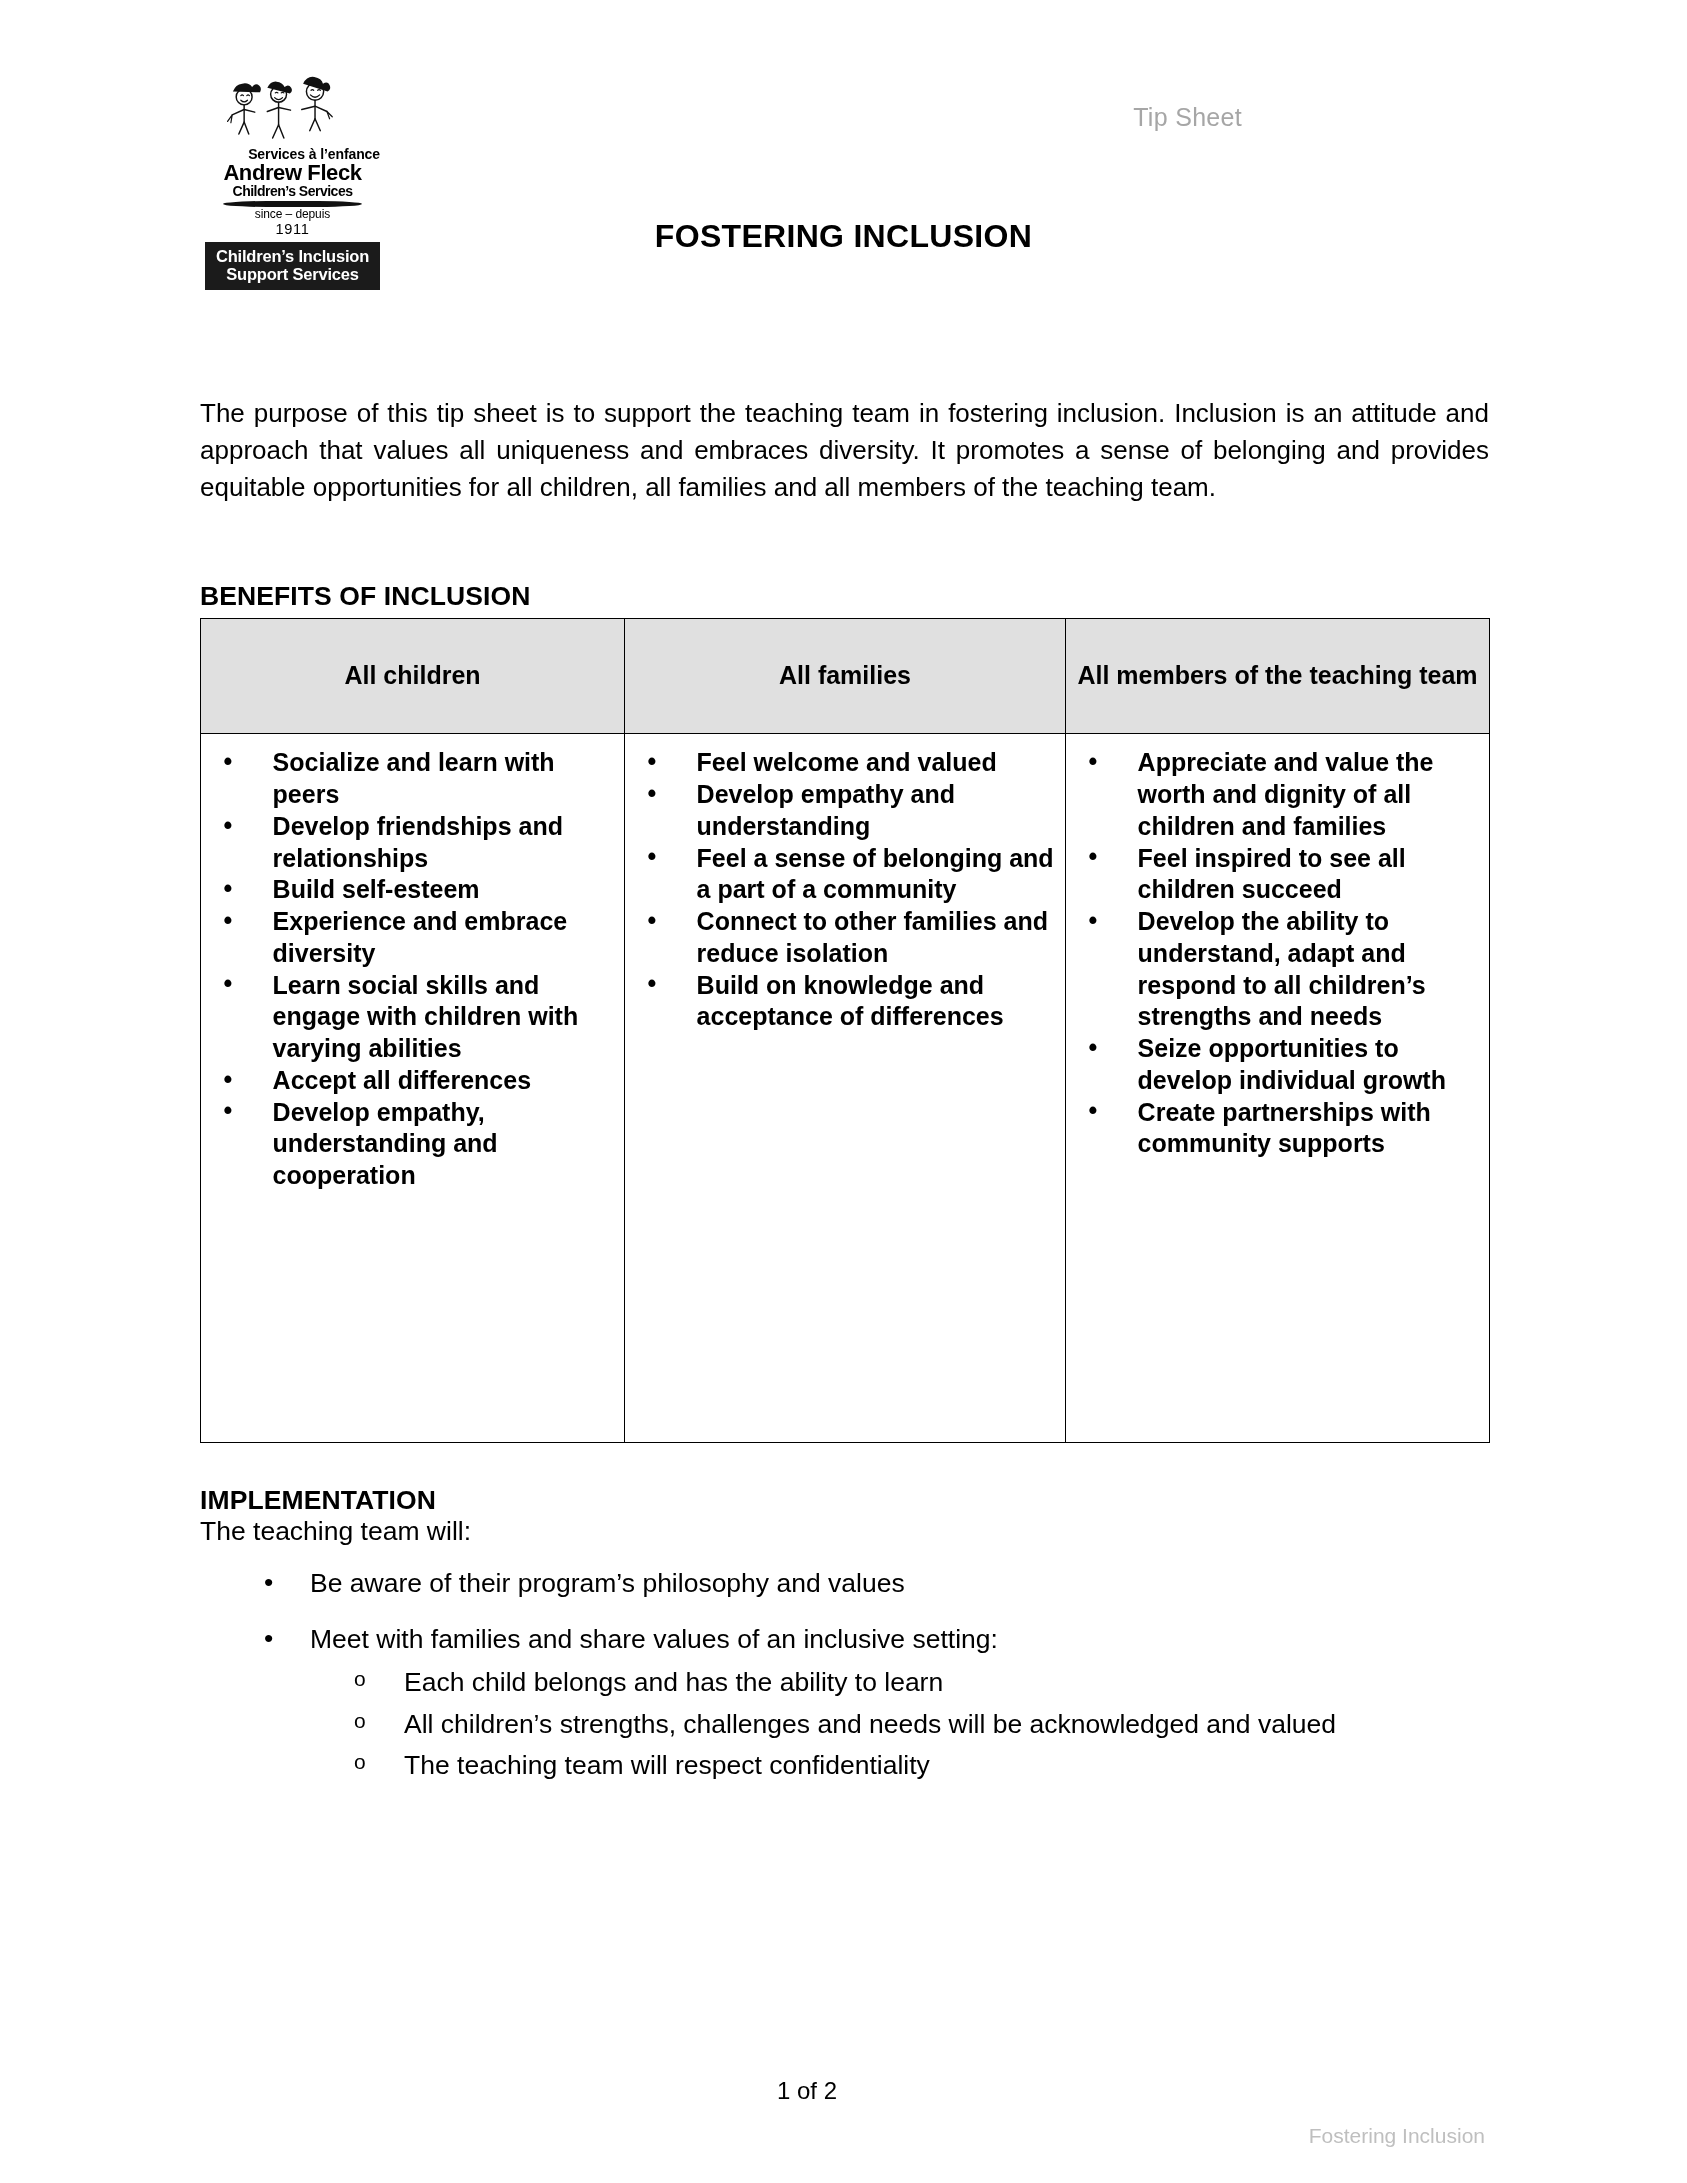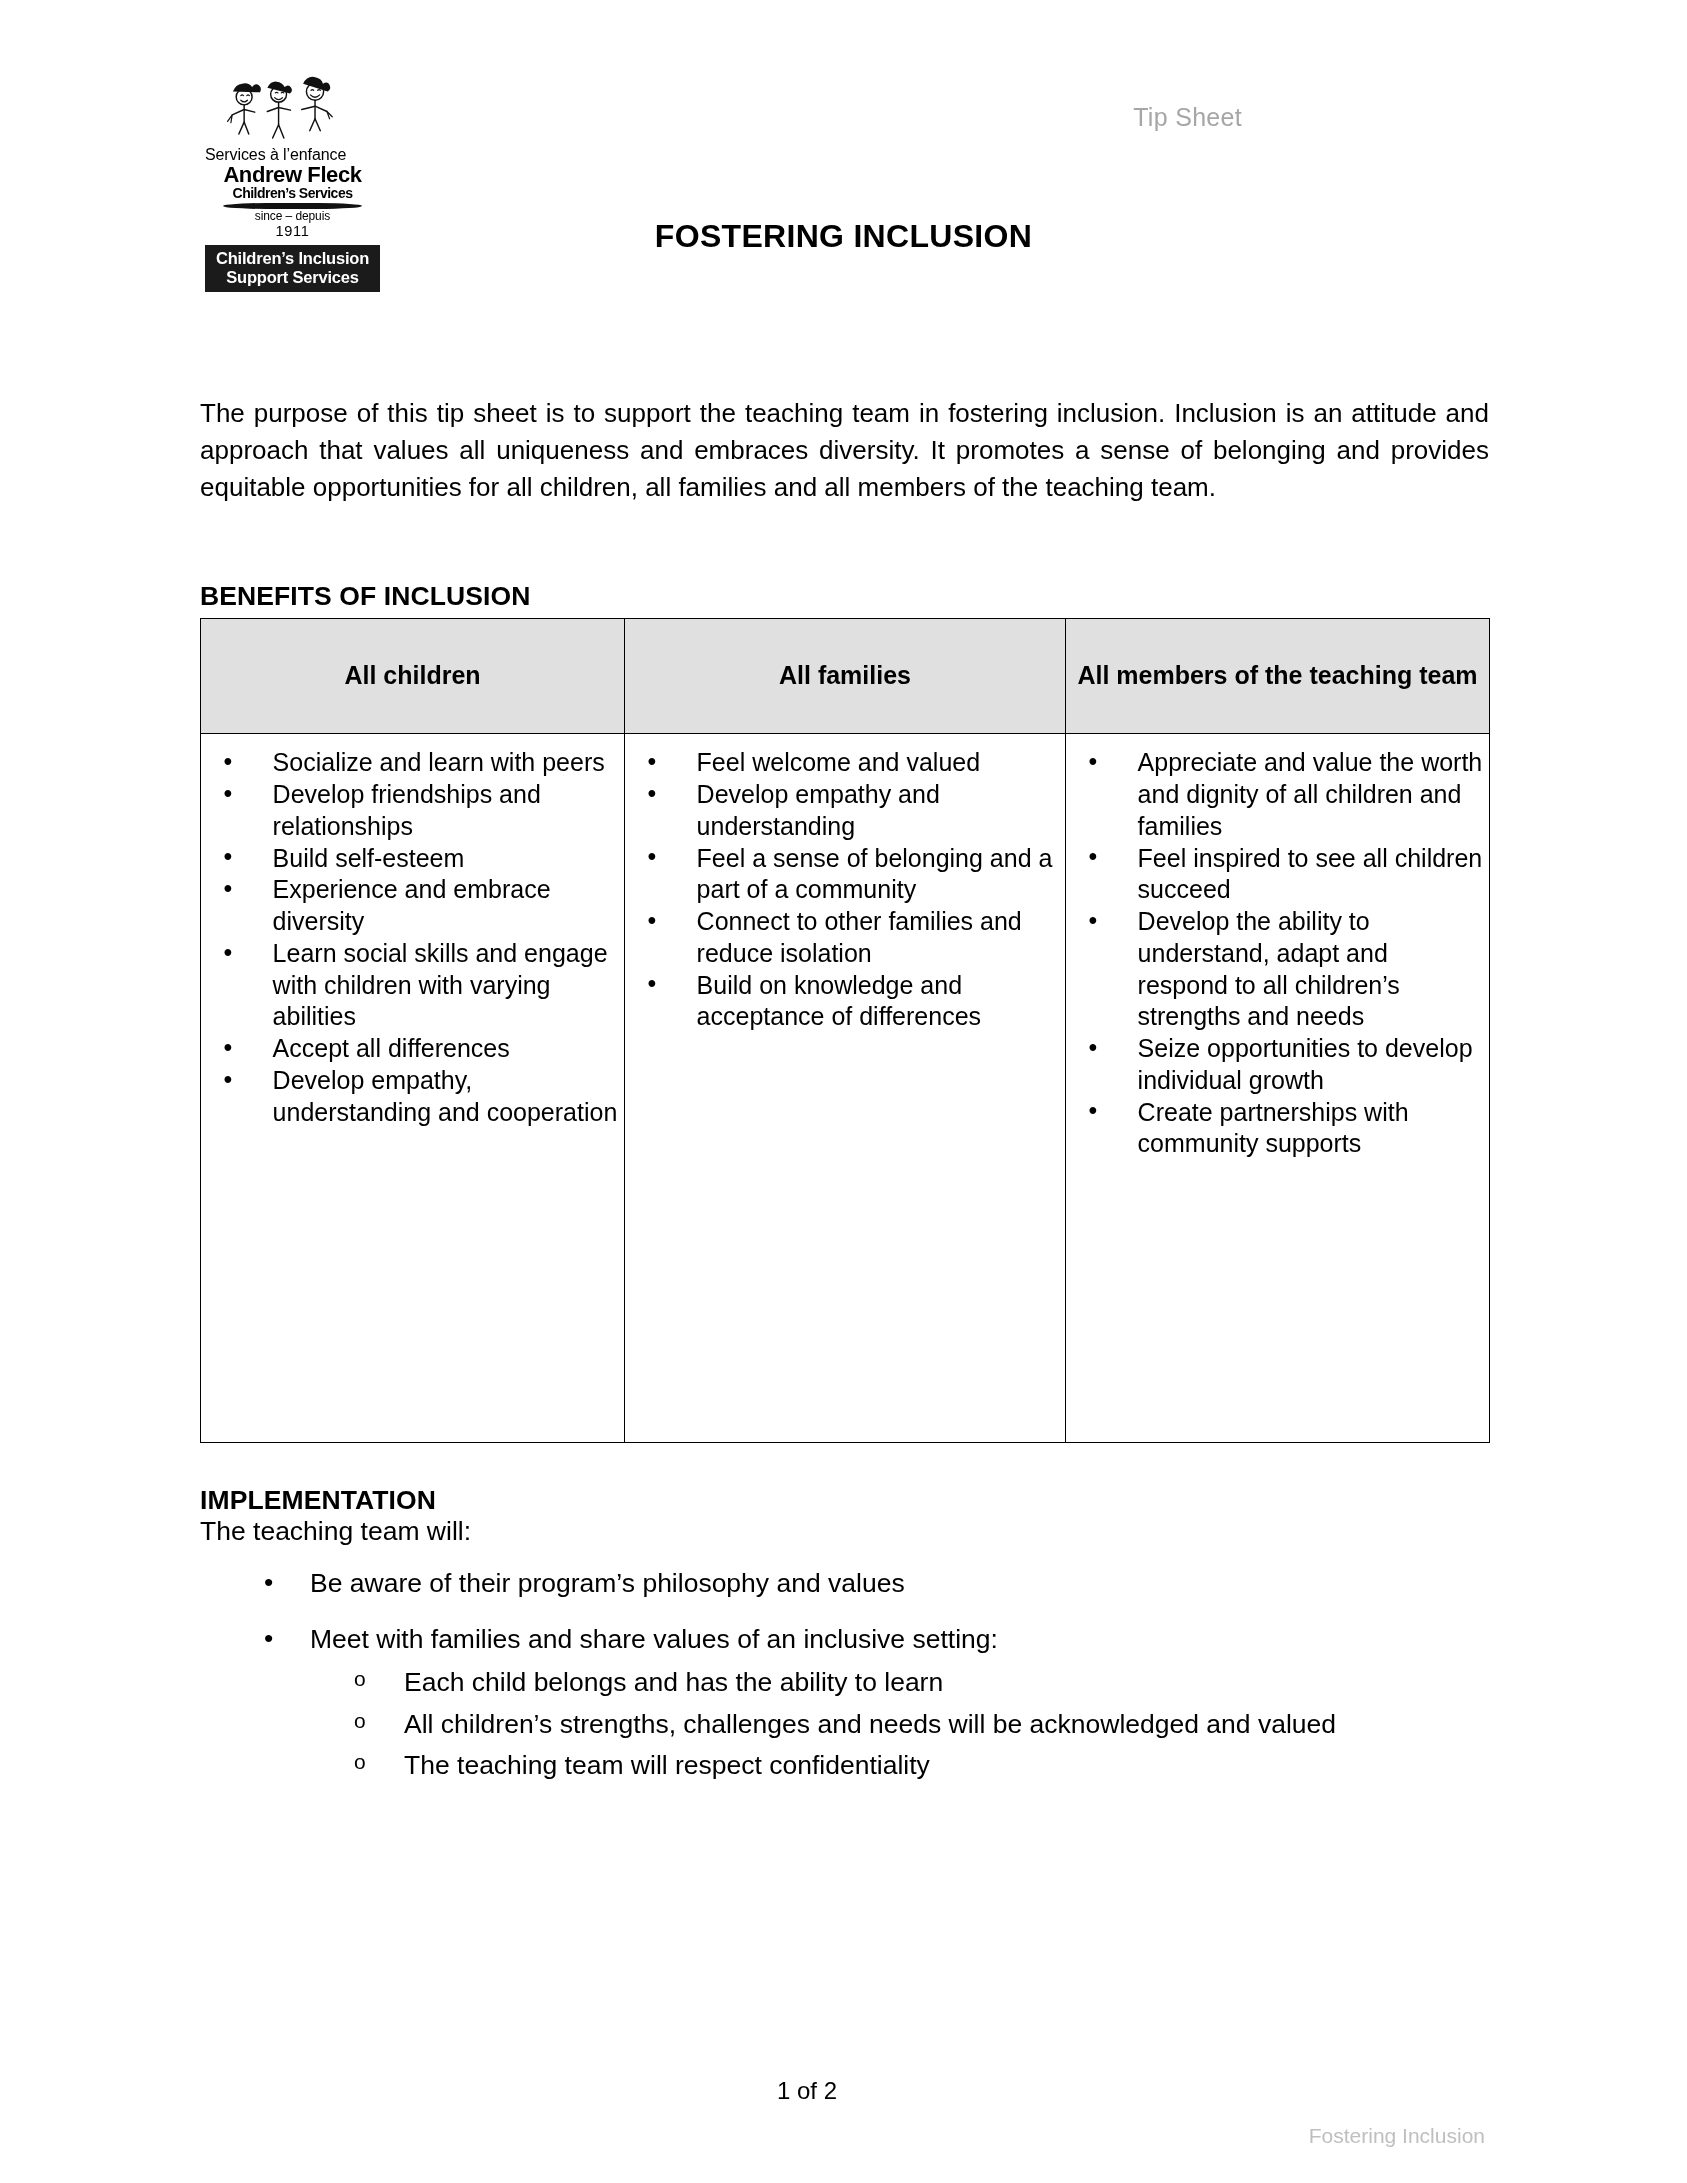--- a/index.html
+++ b/index.html
@@ -53,23 +53,23 @@
     top: 73px;
     width: 175px;
   }
   .logo-kids {
     width: 159px;
     height: 73px;
     margin: 0 auto 1.3px auto;
     display: block;
   }
   .logo-line1 {
-    text-align: left;
-    font-size: 16px;
-    font-weight: normal;
+    text-align: right;
+    font-size: 14px;
+    font-weight: bold;
     letter-spacing: -0.1px;
     line-height: 1.05;
   }
   .logo-line2 {
     text-align: center;
     font-size: 22px;
     font-weight: bold;
     letter-spacing: -0.4px;
     line-height: 1.0;
   }
@@ -160,20 +160,21 @@
     text-align: center;
     vertical-align: middle;
     font-size: 25px;
     font-weight: bold;
     line-height: 1.25;
     padding: 2.6px 9.3px;
   }
   .benefits-table td {
     height: 688px;
     padding: 13.2px 6.6px 6.6px 6.6px;
+    font-weight: bold;
   }
   .col-a { width: 424px; }
   .col-b { width: 441px; }
   .col-c { width: 424px; }
 
   ul.cell-list {
     list-style: none;
     margin: 0;
     padding: 0;
   }

